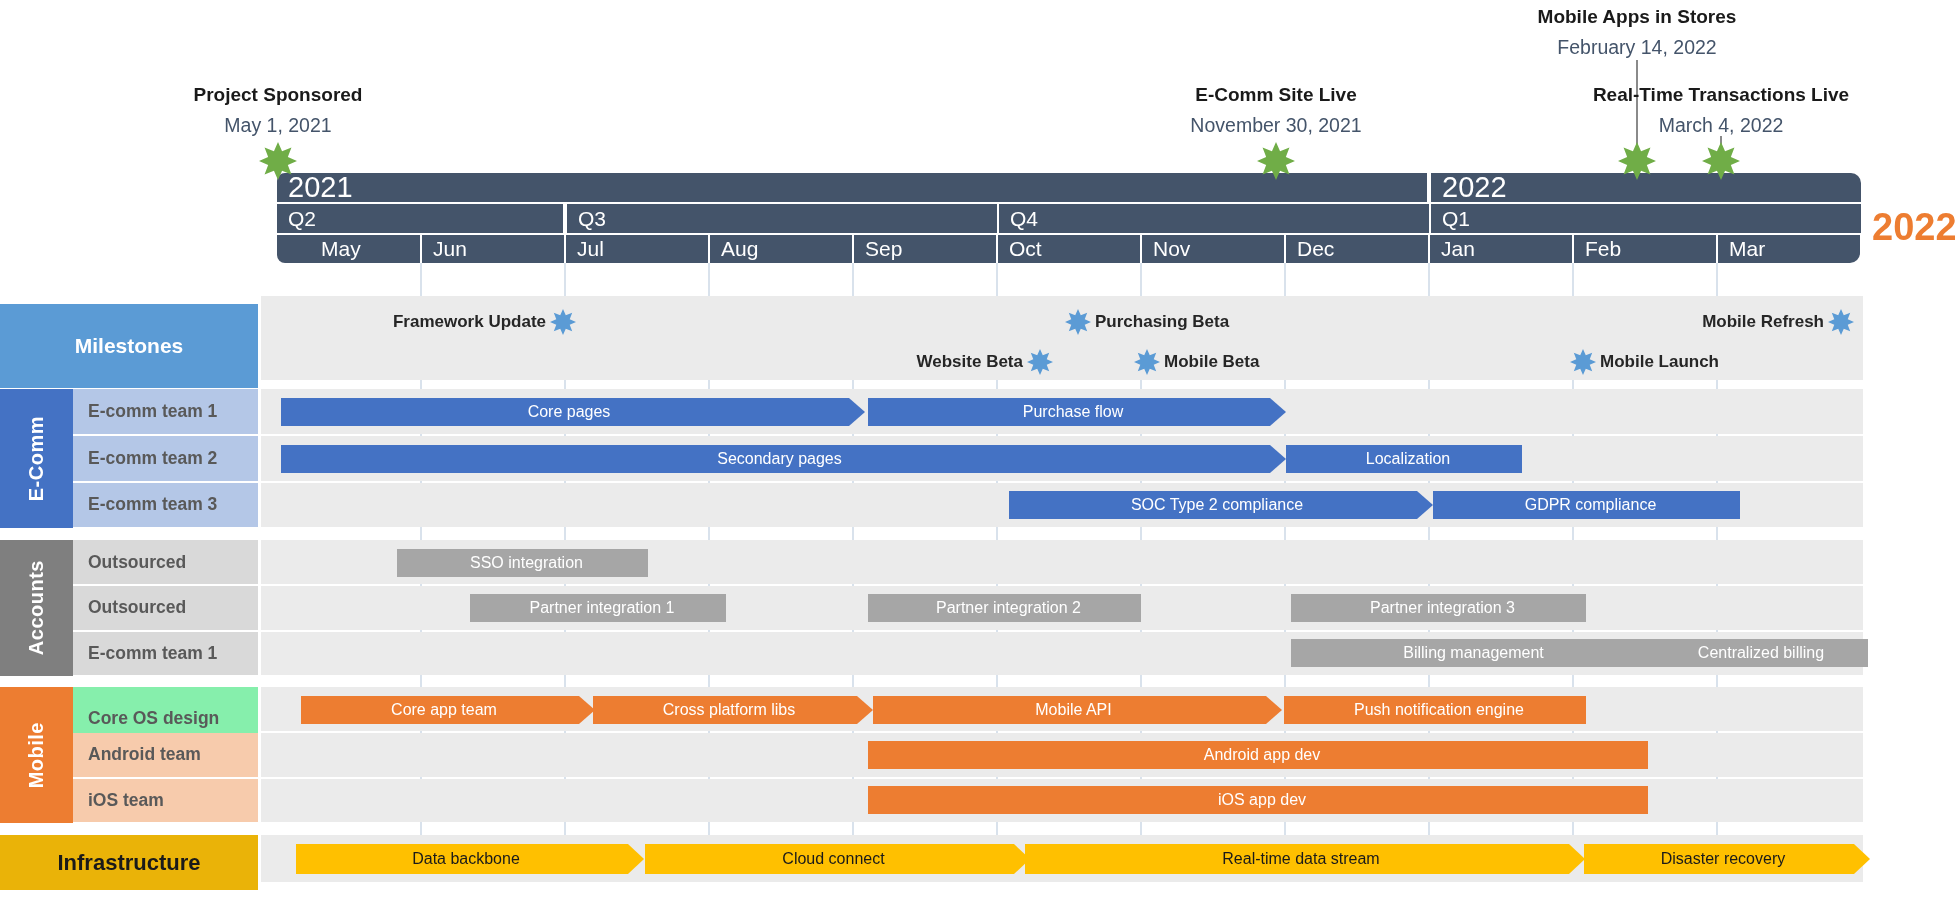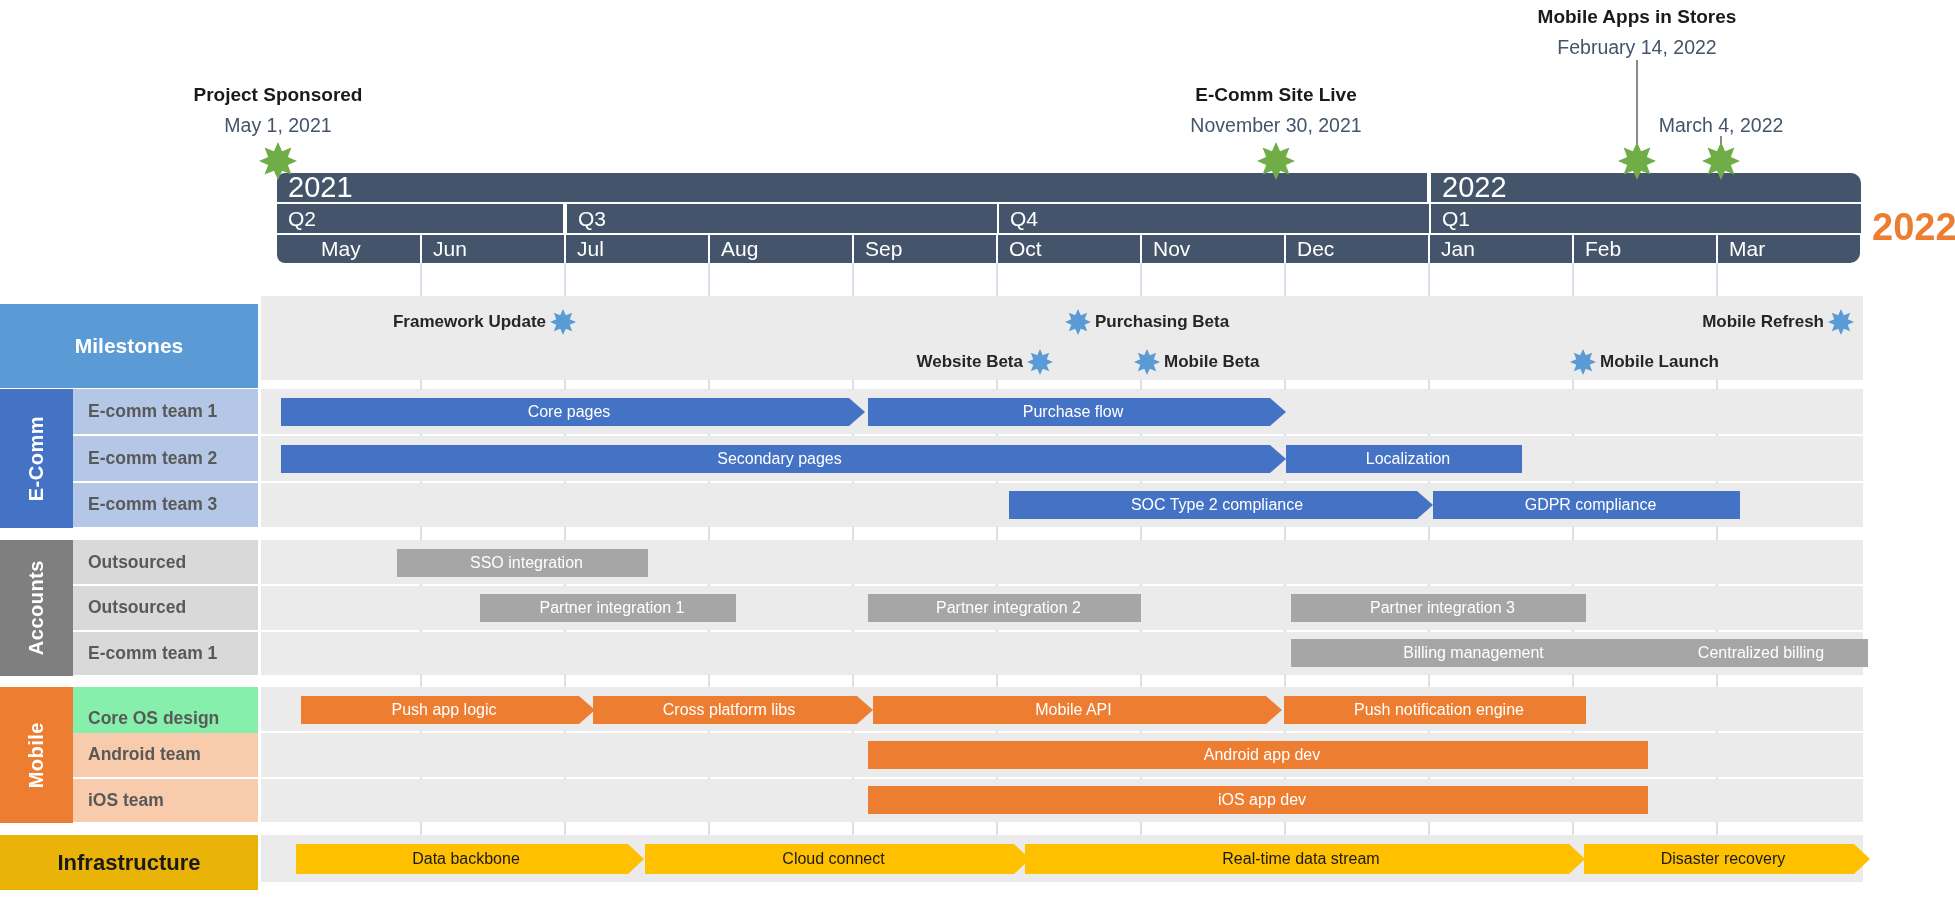--- a/index.html
+++ b/index.html
@@ -87,20 +87,21 @@
     <div class="tm-title" style="left: 58px; top: 84px;">Project Sponsored</div>
     <div class="tm-date" style="left: 58px; top: 114px;">May 1, 2021</div>
     <div class="star8" style="left: 259px; top: 142px; width: 38px; height: 38px; background: rgb(112, 173, 71);"></div>
     <div class="tm-title" style="left: 1056px; top: 84px;">E-Comm Site Live</div>
     <div class="tm-date" style="left: 1056px; top: 114px;">November 30, 2021</div>
     <div class="star8" style="left: 1257px; top: 142px; width: 38px; height: 38px; background: rgb(112, 173, 71);"></div>
     <div class="tm-title" style="left: 1417px; top: 6px;">Mobile Apps in Stores</div>
     <div class="tm-date" style="left: 1417px; top: 36px;">February 14, 2022</div>
     <div class="tm-line" style="left: 1636px; top: 60px; height: 84px;"></div>
     <div class="star8" style="left: 1618px; top: 142px; width: 38px; height: 38px; background: rgb(112, 173, 71);"></div>
+    <div class="tm-title" style="left: 1501px; top: 84px;">Real-Time Transactions Live</div>
     <div class="tm-date" style="left: 1501px; top: 114px;">March 4, 2022</div>
     <div class="tm-line" style="left: 1720px; top: 136px; height: 11px;"></div>
     <div class="star8" style="left: 1702px; top: 142px; width: 38px; height: 38px; background: rgb(112, 173, 71);"></div>
     <div class="bandhdr" style="left: 0px; top: 304px; width: 258px; height: 84px; background: rgb(91, 155, 213); color: rgb(255, 255, 255);">Milestones</div>
     <div class="strip" style="left: 261px; top: 296px; width: 1602px; height: 84px;"></div>
     <div class="star8" style="left: 550px; top: 309px; width: 26px; height: 26px; background: rgb(91, 155, 213);"></div>
     <div class="ms-label" style="top: 322px; right: 1409px;">Framework Update</div>
     <div class="star8" style="left: 1065px; top: 309px; width: 26px; height: 26px; background: rgb(91, 155, 213);"></div>
     <div class="ms-label" style="top: 322px; left: 1095px;">Purchasing Beta</div>
     <div class="star8" style="left: 1828px; top: 309px; width: 26px; height: 26px; background: rgb(91, 155, 213);"></div>
@@ -127,33 +128,33 @@
     <div class="bar c-blue arrow" style="left: 1009px; top: 490.833px; width: 400px;">SOC Type 2 compliance</div>
     <div class="bar c-blue" style="left: 1433px; top: 490.833px; width: 299px;">GDPR compliance</div>
     <div class="groupblk" style="left: 0px; top: 540px; width: 73px; height: 136px; background: rgb(127, 127, 127);">
       <span>Accounts</span>
     </div>
     <div class="cell" style="left: 73px; top: 540px; width: 185px; height: 44.3333px; background: rgb(217, 217, 217);">Outsourced</div>
     <div class="strip" style="left: 261px; top: 540px; width: 1602px; height: 44.3333px;"></div>
     <div class="bar c-gray" style="left: 397px; top: 548.667px; width: 243px;">SSO integration</div>
     <div class="cell" style="left: 73px; top: 586.333px; width: 185px; height: 43.3333px; background: rgb(217, 217, 217);">Outsourced</div>
     <div class="strip" style="left: 261px; top: 586.333px; width: 1602px; height: 43.3333px;"></div>
-    <div class="bar c-gray" style="left: 480px; top: 594px; width: 248px;">Partner integration 1</div>
+    <div class="bar c-gray" style="left: 470px; top: 594px; width: 248px;">Partner integration 1</div>
     <div class="bar c-gray" style="left: 868px; top: 594px; width: 265px;">Partner integration 2</div>
     <div class="bar c-gray" style="left: 1291px; top: 594px; width: 287px;">Partner integration 3</div>
     <div class="cell" style="left: 73px; top: 631.667px; width: 185px; height: 43.3333px; background: rgb(217, 217, 217);">E-comm team 1</div>
     <div class="strip" style="left: 261px; top: 631.667px; width: 1602px; height: 43.3333px;"></div>
     <div class="bar c-gray" style="left: 1291px; top: 639.333px; width: 349px;">Billing management</div>
     <div class="bar c-gray" style="left: 1646px; top: 639.333px; width: 214px;">Centralized billing</div>
     <div class="groupblk" style="left: 0px; top: 687px; width: 73px; height: 136px; background: rgb(237, 125, 49);">
       <span>Mobile</span>
     </div>
     <div class="cell" style="left: 73px; top: 687px; width: 185px; height: 62px; background: #86efac;">Core OS design</div>
     <div class="strip" style="left: 261px; top: 687px; width: 1602px; height: 44.3333px;"></div>
-    <div class="bar c-orange arrow" style="left: 301px; top: 695.667px; width: 270px;">Push app logic</div>
+    <div class="bar c-orange arrow" style="left: 301px; top: 695.667px; width: 270px;">Core app team</div>
     <div class="bar c-orange arrow" style="left: 593px; top: 695.667px; width: 256px;">Cross platform libs</div>
     <div class="bar c-orange arrow" style="left: 873px; top: 695.667px; width: 385px;">Mobile API</div>
     <div class="bar c-orange" style="left: 1284px; top: 695.667px; width: 294px;">Push notification engine</div>
     <div class="cell" style="left: 73px; top: 733.333px; width: 185px; height: 43.3333px; background: rgb(247, 203, 172);">Android team</div>
     <div class="strip" style="left: 261px; top: 733.333px; width: 1602px; height: 43.3333px;"></div>
     <div class="bar c-orange" style="left: 868px; top: 741px; width: 772px;">Android app dev</div>
     <div class="cell" style="left: 73px; top: 778.667px; width: 185px; height: 43.3333px; background: rgb(247, 203, 172);">iOS team</div>
     <div class="strip" style="left: 261px; top: 778.667px; width: 1602px; height: 43.3333px;"></div>
     <div class="bar c-orange" style="left: 868px; top: 786.333px; width: 772px;">iOS app dev</div>
     <div class="bandhdr" style="left: 0px; top: 835px; width: 258px; height: 55px; background: #eab308; color: rgb(26, 26, 26); font-size: 22px;">Infrastructure</div>

